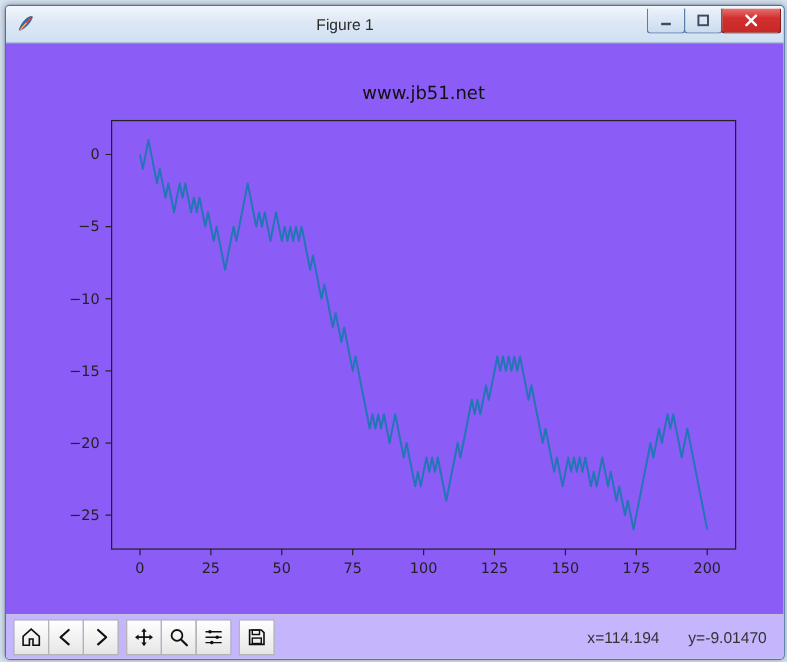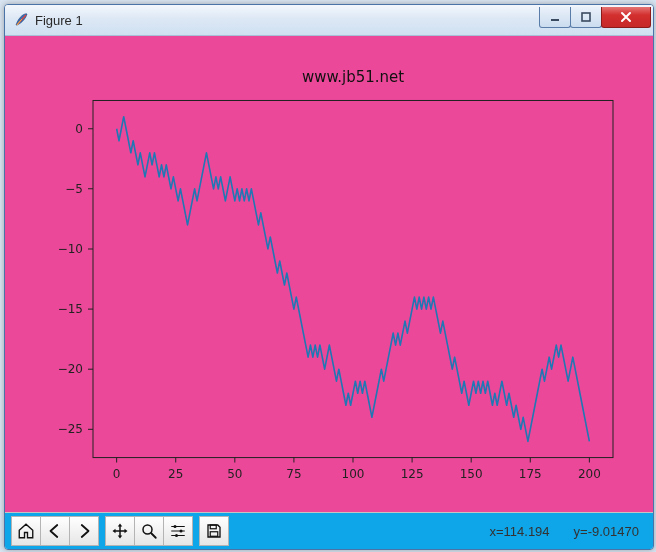--- a/index.html
+++ b/index.html
@@ -35,20 +35,21 @@
     padding: 0 2px 0 8px;
     flex: 0 0 auto;
   }
   .feather {
     width: 16px; height: 16px; margin-right: 6px;
   }
   .title-text {
     flex: 1;
     color: #2a2a2a;
     font-size: 13px;
+    text-align: center;
   }
   .win-controls {
     display: flex;
     gap: 0;
     height: 20px;
     margin-top: -6px;
   }
   .win-btn {
     width: 30px;
     height: 20px;
@@ -65,35 +66,35 @@
   .win-btn.close {
     width: 48px;
     background: linear-gradient(to bottom, #e57373, #d32f2f 40%, #c62828);
     border-color: #8b1a1a;
     color: #fff;
   }
   .win-btn svg { display:block; }
 
   .canvas-area {
     flex: 1 1 auto;
-    background: #ec4899;
+    background: #8b5cf6;
     padding: 8px 10px 4px 10px;
     display: flex;
     align-items: flex-start;
     justify-content: stretch;
   }
   .canvas-area svg {
     width: 100%;
     height: 100%;
   }
 
   .toolbar {
     flex: 0 0 auto;
     height: 36px;
-    background: #0ea5e9;
+    background: #c4b5fd;
     border-top: 1px solid #c4c4c4;
     display: flex;
     align-items: center;
     padding: 0 6px;
   }
   .tb-group {
     display: flex;
     gap: 0;
     margin-right: 6px;
   }

